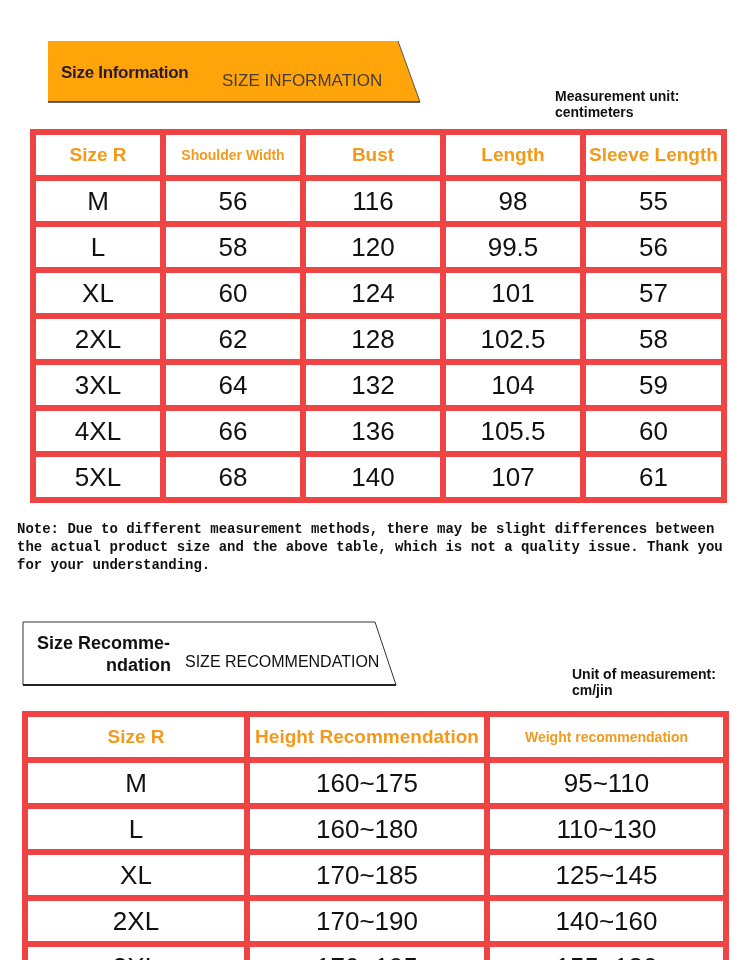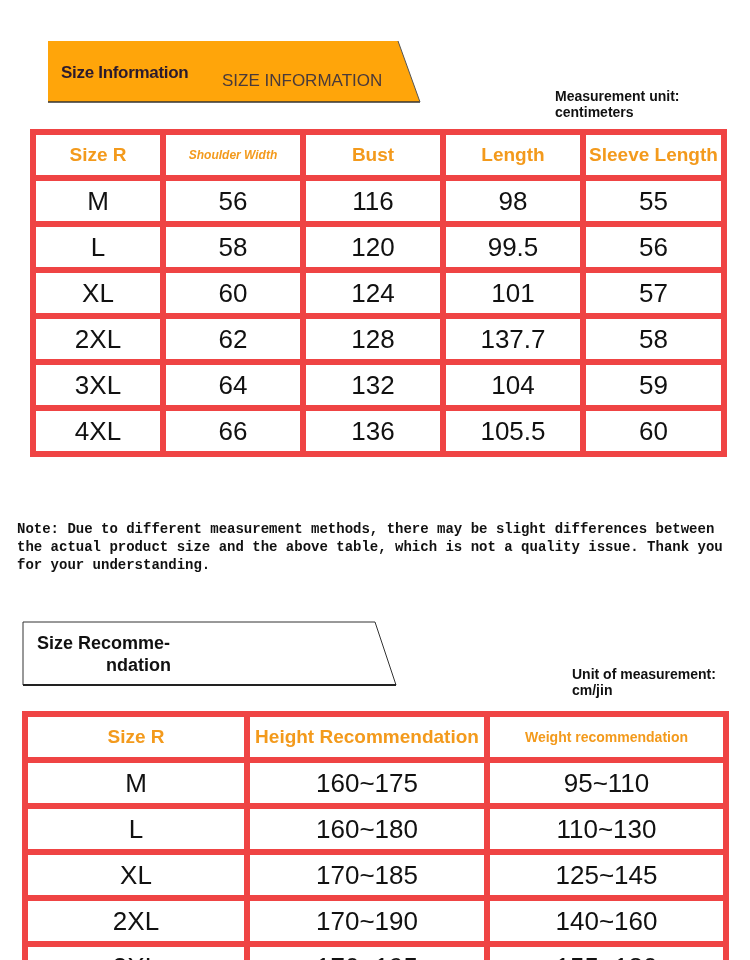--- a/index.html
+++ b/index.html
@@ -36,21 +36,21 @@
   <colgroup>
       <col style="width:130px">
       <col style="width:140px">
       <col style="width:140px">
       <col style="width:140px">
       <col style="width:141px">
     </colgroup>
   <tbody>
       <tr class="head" style="height:46px;">
     <td style="font-size:19px;">Size R</td>
-    <td style="font-size:12px;font-style:italic;">Shoulder Width</td>
+    <td style="font-size:14px;">Shoulder Width</td>
     <td style="font-size:19px;">Bust</td>
     <td style="font-size:19px;">Length</td>
     <td style="font-size:19px;">Sleeve Length</td>
   </tr>
   <tr class="row" style="height:46px;">
     <td>M</td>
     <td>56</td>
     <td>116</td>
     <td>98</td>
     <td>55</td>
@@ -66,49 +66,57 @@
     <td>XL</td>
     <td>60</td>
     <td>124</td>
     <td>101</td>
     <td>57</td>
   </tr>
   <tr class="row" style="height:46px;">
     <td>2XL</td>
     <td>62</td>
     <td>128</td>
-    <td>137.7</td>
+    <td>102.5</td>
     <td>58</td>
   </tr>
   <tr class="row" style="height:46px;">
     <td>3XL</td>
     <td>64</td>
     <td>132</td>
     <td>104</td>
     <td>59</td>
   </tr>
   <tr class="row" style="height:46px;margin-left:29px;">
     <td>4XL</td>
     <td>66</td>
     <td>136</td>
     <td>105.5</td>
     <td>60</td>
   </tr>
+  <tr class="row" style="height:46px;">
+    <td>5XL</td>
+    <td>68</td>
+    <td>140</td>
+    <td>107</td>
+    <td>61</td>
+  </tr>
 </tbody>
   </table>
 
 <div class="note">Note: Due to different measurement methods, there may be slight differences between the actual product size and the above table, which is not a quality issue. Thank you for your understanding.</div>
 
 <div class="banner" style="left:0;top:0;width:420px;height:700px;">
   <svg width="420" height="700">
     <polygon points="23,622 375,622 396,685 23,685" fill="#ffffff" stroke="#333" stroke-width="1"></polygon>
     <line x1="23" y1="685" x2="396" y2="685" stroke="#222" stroke-width="2"></line>
   </svg>
   <span class="b2-title" style="left:37px;top:632px;">Size Recomme-</span>
   <span class="b2-title" style="left:106px;top:654px;">ndation</span>
+  <span class="b2-sub">SIZE RECOMMENDATION</span>
 </div>
 
 <div class="unit" style="left:535px;top:666px;">Unit of measurement: cm/jin</div>
 
 <table class="grid" style="left:22px;top:711px;width:701px;">
   <colgroup>
       <col style="width:222px">
       <col style="width:240px">
       <col style="width:239px">
     </colgroup>

